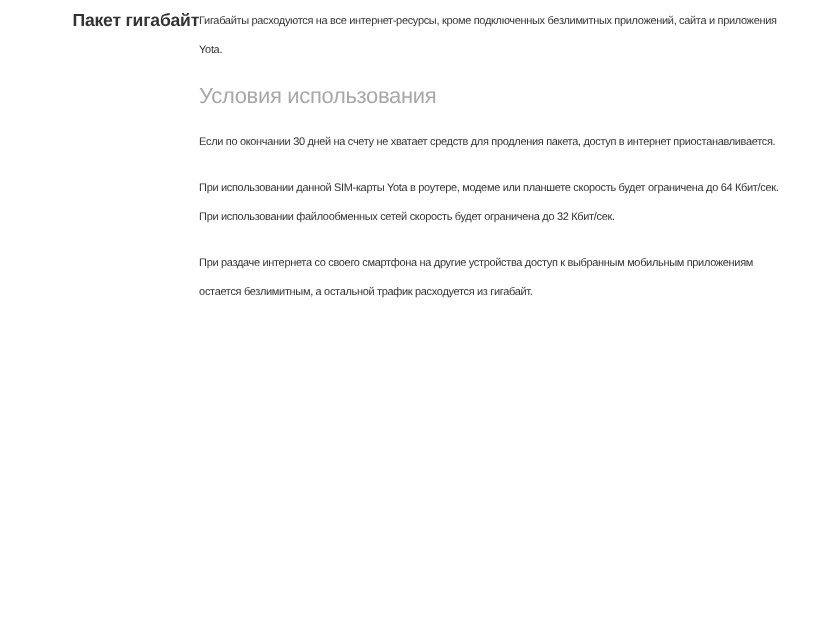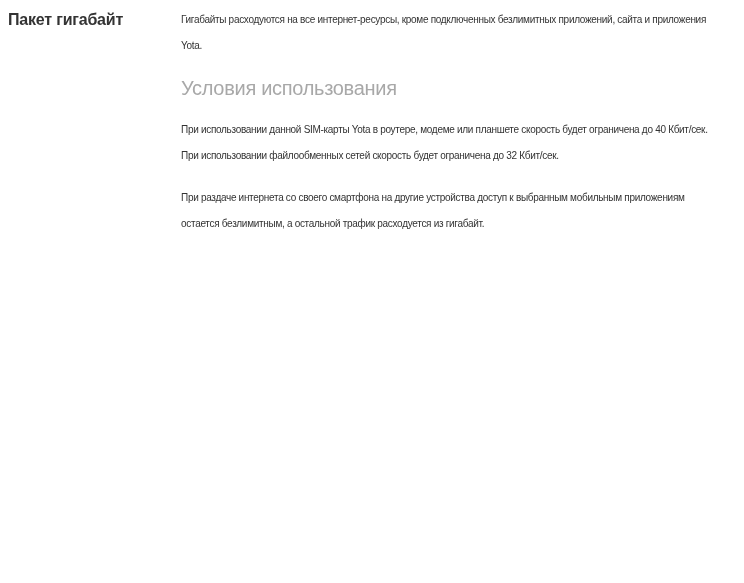--- a/index.html
+++ b/index.html
@@ -25,20 +25,21 @@
     width: 173px;
     flex-shrink: 0;
   }
   .row-label {
     margin: 0;
     font-size: 16px;
     line-height: 26px;
     font-weight: bold;
     color: #333333;
     letter-spacing: -0.2px;
+    text-align: right;
   }
   .content-col {
     max-width: 535px;
   }
   .para {
     margin: 0 0 16px 0;
     font-size: 10px;
     line-height: 26px;
     letter-spacing: -0.3px;
     color: #333333;
@@ -58,16 +59,17 @@
 </head>
 <body>
 
 <div class="section-row">
   <div class="label-col">
     <h3 class="row-label">Пакет гигабайт</h3>
   </div>
   <div class="content-col">
     <p class="para">Гигабайты расходуются на все интернет-ресурсы, кроме подключенных безлимитных приложений, сайта и приложения Yota.</p>
     <h4 class="subheading">Условия использования</h4>
-    <p class="para">При использовании данной SIM-карты Yota в роутере, модеме или планшете скорость будет ограничена до 40 Кбит/сек. При использовании файлообменных сетей скорость будет ограничена до 32 Кбит/сек.</p>
+    <p class="para">Если по окончании 30 дней на счету не хватает средств для продления пакета, доступ в интернет приостанавливается.</p>
+    <p class="para">При использовании данной SIM-карты Yota в роутере, модеме или планшете скорость будет ограничена до 64 Кбит/сек. При использовании файлообменных сетей скорость будет ограничена до 32 Кбит/сек.</p>
     <p class="para">При раздаче интернета со своего смартфона на другие устройства доступ к выбранным мобильным приложениям остается безлимитным, а остальной трафик расходуется из гигабайт.</p>
   </div>
 </div>
 
 </body></html>

